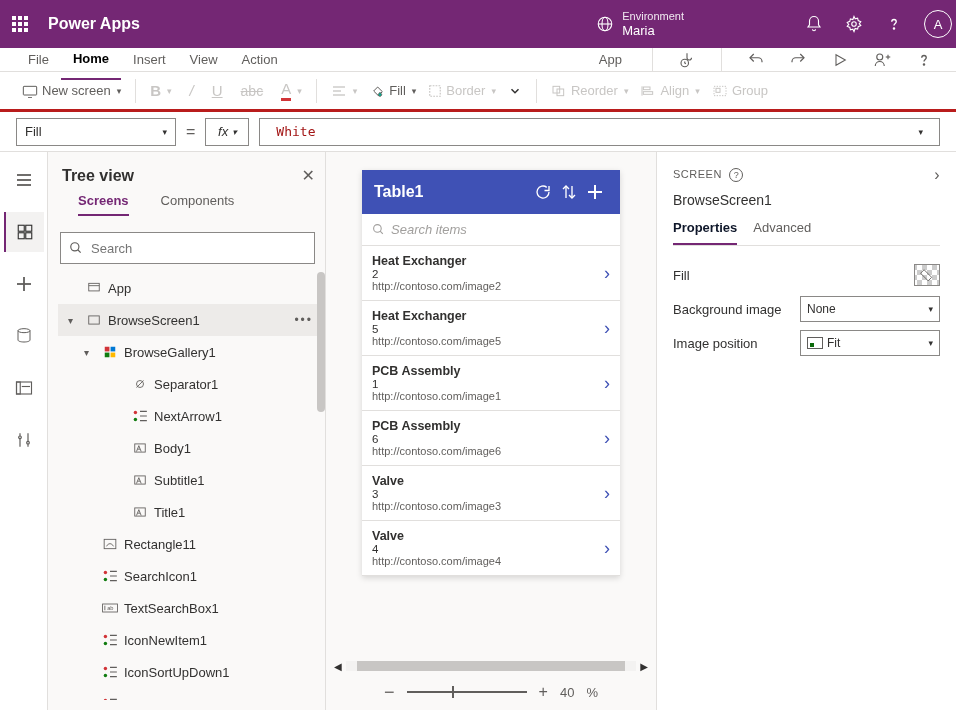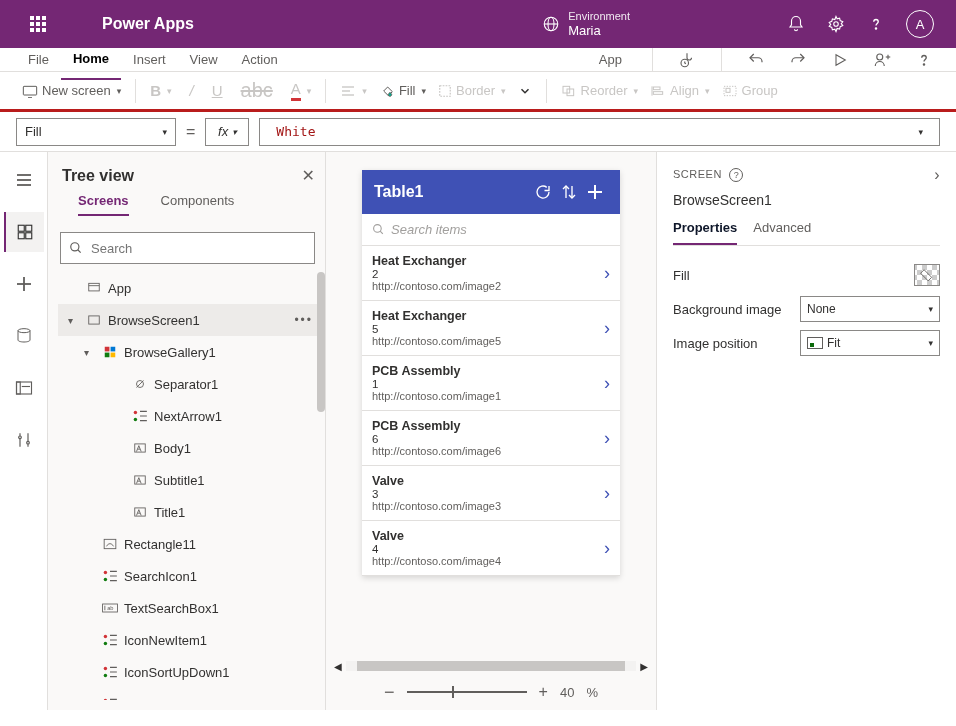--- a/index.html
+++ b/index.html
@@ -1,19 +1,19 @@
 <!DOCTYPE html>
 <html><head>
 <meta charset="utf-8">
 <style>
 * { box-sizing: border-box; margin: 0; padding: 0; font-family: "Segoe UI", -apple-system, sans-serif; }
 body { width: 956px; height: 726px; overflow: hidden; background: #fff; font-size: 13px; color: #323130; }
 
 
-.header { height: 48px; background: #742774; color: #fff; display: flex; align-items: center; padding: 0 22px; gap: 36px; }
+.header { height: 48px; background: #742774; color: #fff; display: flex; align-items: center; padding: 0 4px; }
 .waffle { width: 32px; height: 32px; display: flex; align-items: center; justify-content: center; cursor: pointer; }
 .waffle-grid { display: grid; grid-template-columns: repeat(3,4px); grid-template-rows: repeat(3,4px); gap: 2px; }
 .waffle-grid span { background: #fff; width: 4px; height: 4px; }
 .app-title { font-size: 16px; font-weight: 600; margin-left: 12px; }
 .header-spacer { flex: 1; }
 .env-block { display: flex; align-items: center; gap: 8px; margin-right: 120px; }
 .env-text { display: flex; flex-direction: column; line-height: 1.2; }
 .env-text .lbl { font-size: 11px; opacity: .9; }
 .env-text .val { font-size: 13px; }
 .header-icons { display: flex; align-items: center; gap: 20px; }
@@ -231,21 +231,21 @@
         <b style="font-size:15px">B</b>
         <span class="chev-down">▾</span>
       </div>
     <div class="tb-btn dim">
         <i style="font-size:15px">/</i>
       </div>
     <div class="tb-btn dim">
         <span style="text-decoration:underline;font-size:15px">U</span>
       </div>
     <div class="tb-btn dim">
-        <span style="text-decoration:line-through;font-size:20px">abc</span>
+        <span style="text-decoration:line-through;font-size:14px">abc</span>
       </div>
     <div class="tb-btn dim">
         <span style="font-size:15px;border-bottom:3px solid #d13438;padding-bottom:1px">A</span>
         <span class="chev-down">▾</span>
       </div>
   </div>
   <div class="tb-sep"></div>
   <div class="tb-btn dim">
       <svg width="16" height="14" viewBox="0 0 24 20" stroke="#c8c6c4" stroke-width="2">
         <line x1="3" y1="4" x2="21" y2="4"></line>

